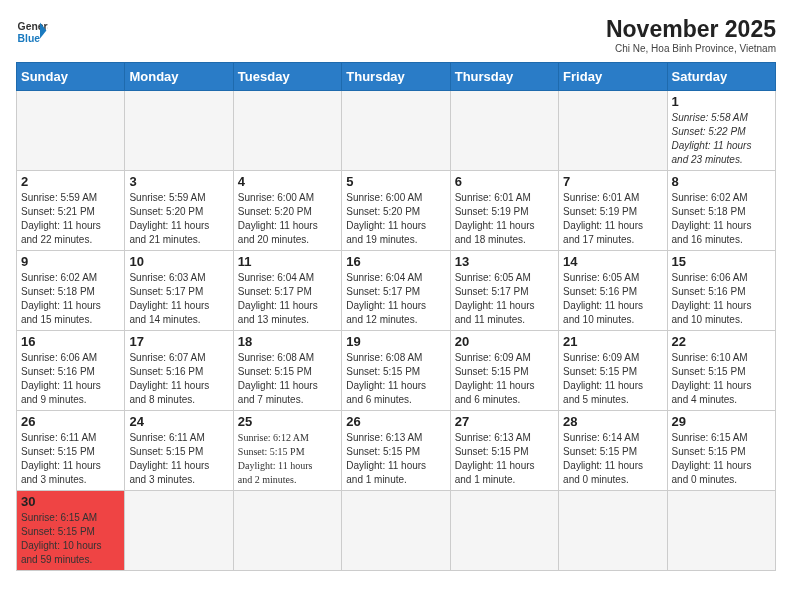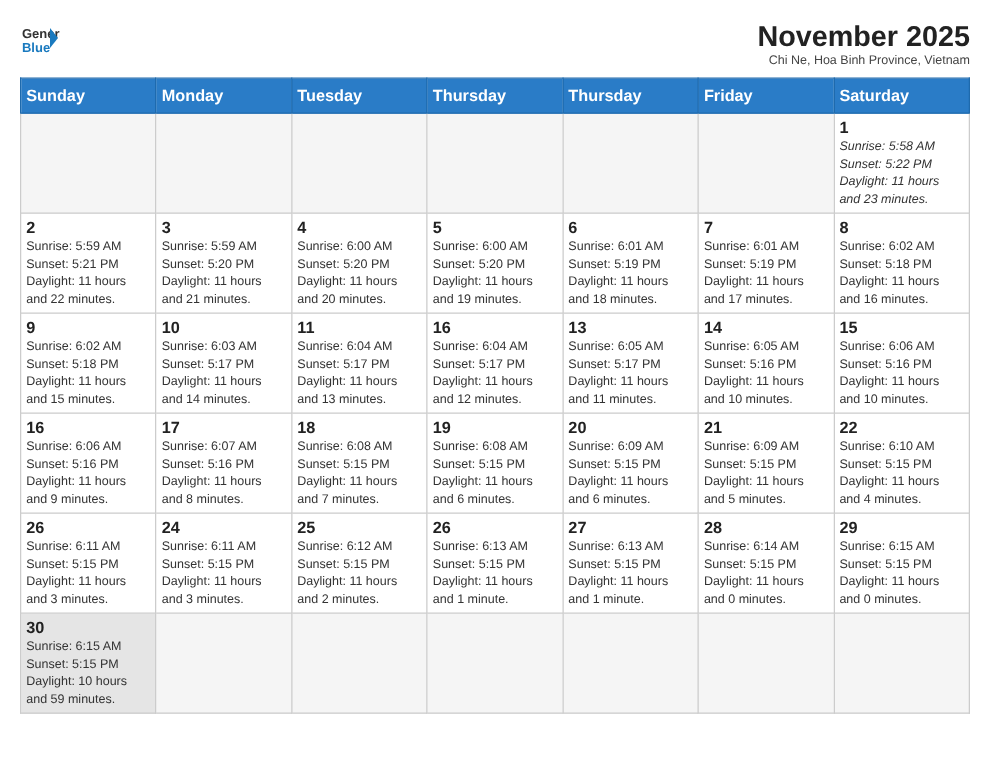--- a/index.html
+++ b/index.html
@@ -73,21 +73,21 @@
     }
     .day-info {
       font-size: 10px;
       color: #333;
       line-height: 1.4;
     }
     .last-row td {
       background: #f0f0f0;
     }
     .last-row td.has-data {
-      background: #e5e5e5;
+      background: #ef4444;
     }
   </style>
 </head>
 <body>
 
 <div class="header">
   <div class="logo">
     <svg class="logo-icon" viewBox="0 0 40 40" xmlns="http://www.w3.org/2000/svg">
       <text x="2" y="18" font-family="Arial" font-size="13" fill="#333" font-weight="bold">General</text>
       <text x="2" y="32" font-family="Arial" font-size="13" fill="#1a7abf" font-weight="bold">Blue</text>
@@ -291,21 +291,21 @@
         </td>
         <td>
           <span class="day-number">24</span>
           <div class="day-info" style="white-space: pre-line;">Sunrise: 6:11 AM
 Sunset: 5:15 PM
 Daylight: 11 hours
 and 3 minutes.</div>
         </td>
         <td>
           <span class="day-number">25</span>
-          <div class="day-info" style="white-space: pre-line;">Sunrise: 6:12 AM
+          <div class="day-info" style="white-space: pre-line; font-family: Liberation Serif, serif;">Sunrise: 6:12 AM
 Sunset: 5:15 PM
 Daylight: 11 hours
 and 2 minutes.</div>
         </td>
         <td>
           <span class="day-number">26</span>
           <div class="day-info" style="white-space: pre-line;">Sunrise: 6:13 AM
 Sunset: 5:15 PM
 Daylight: 11 hours
 and 1 minute.</div>

